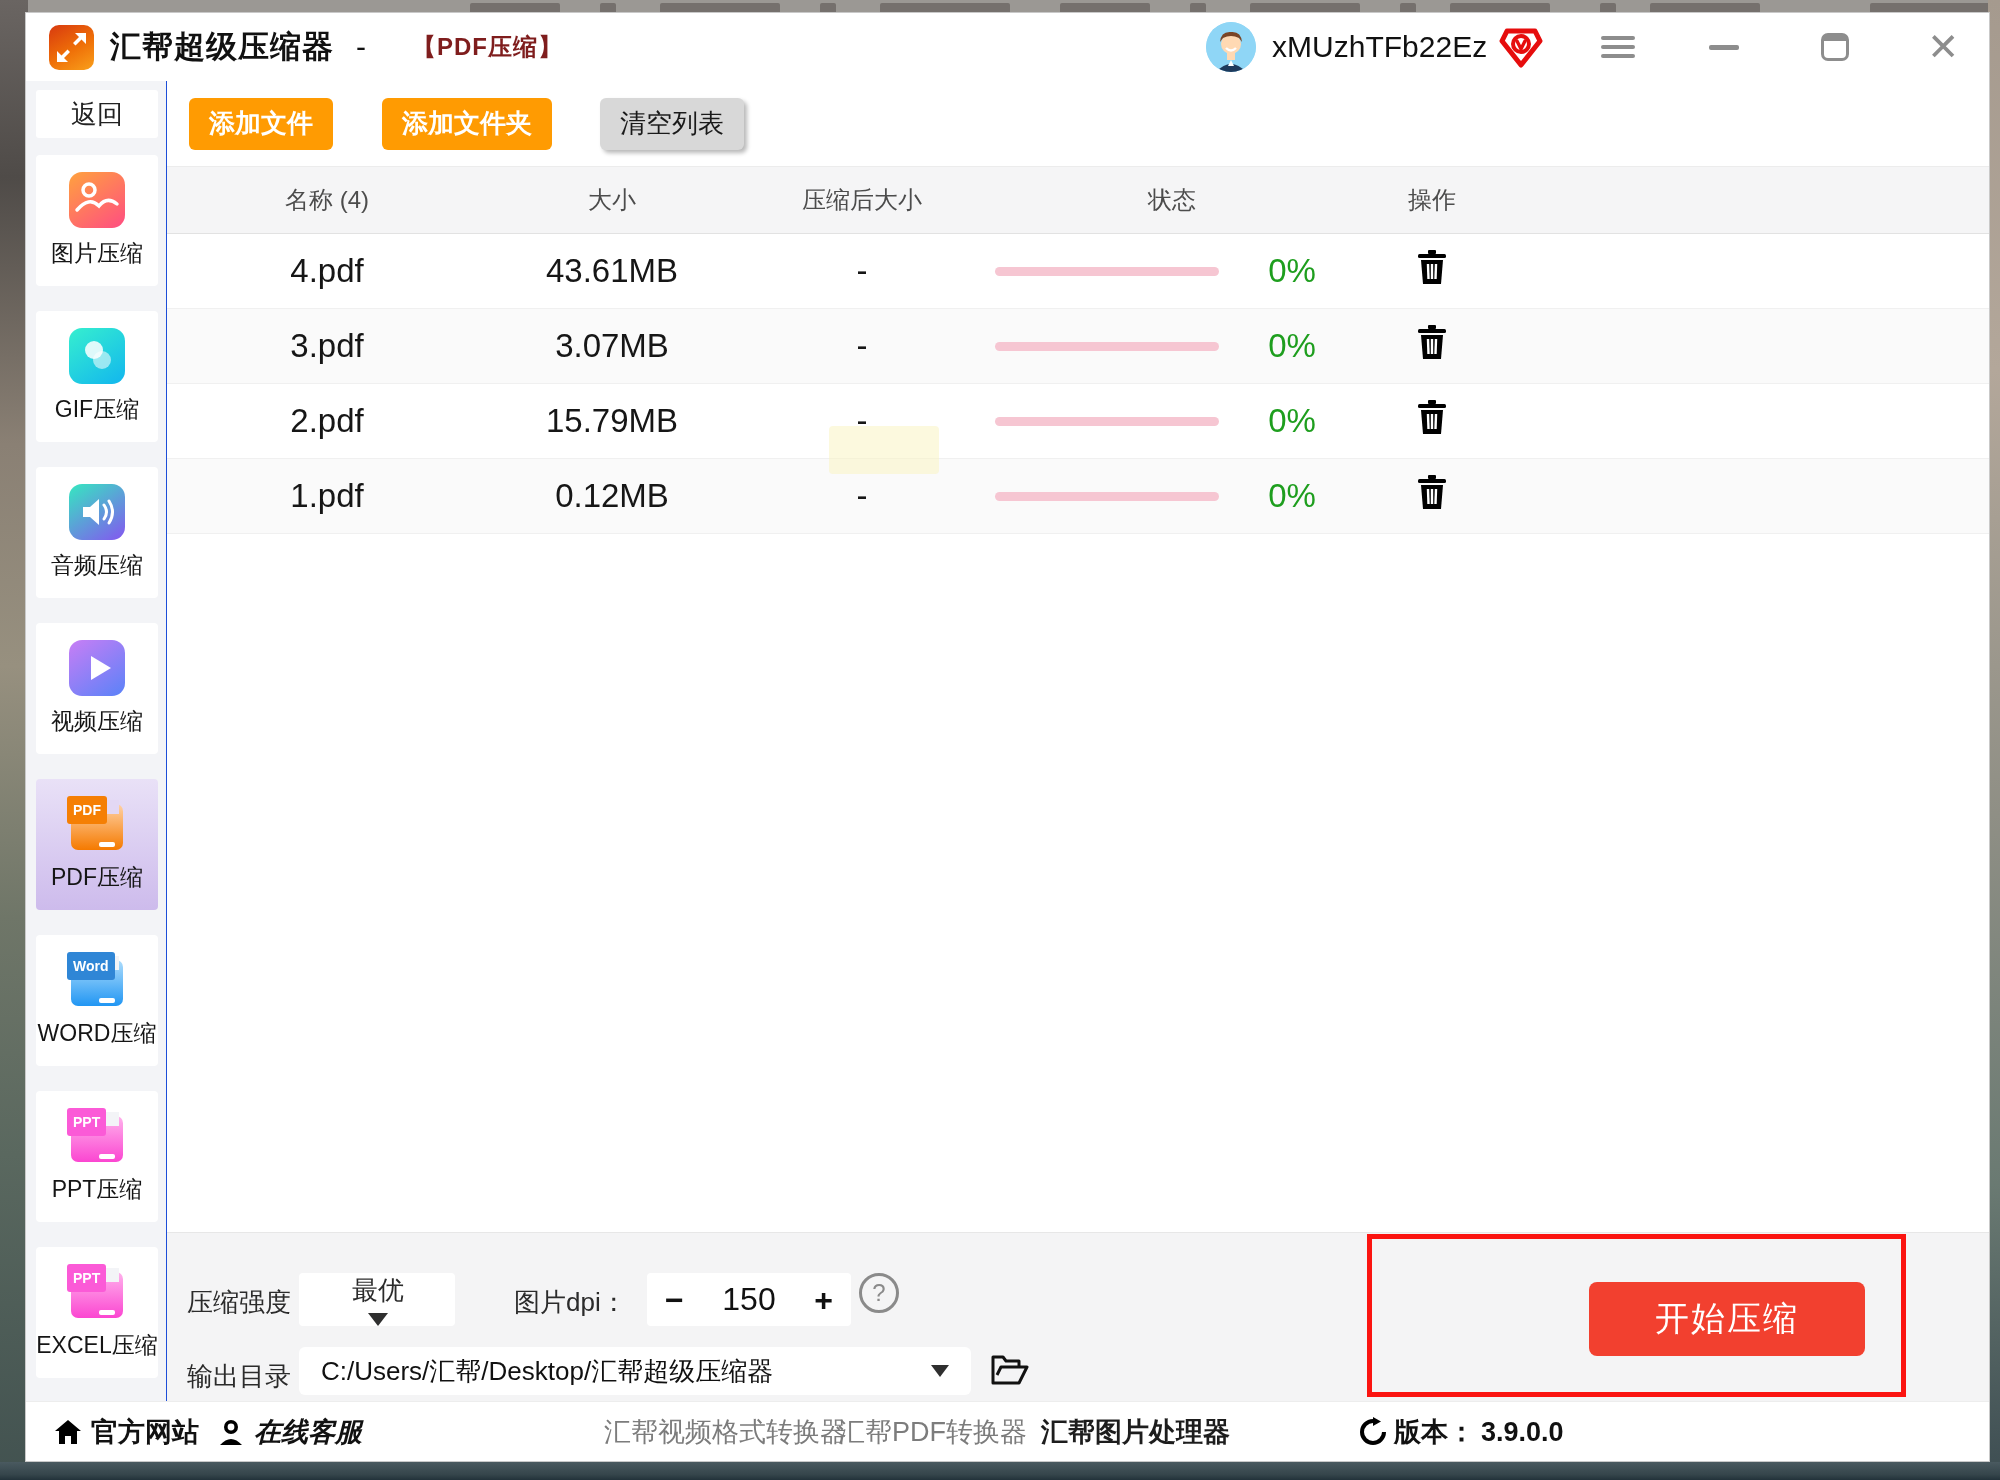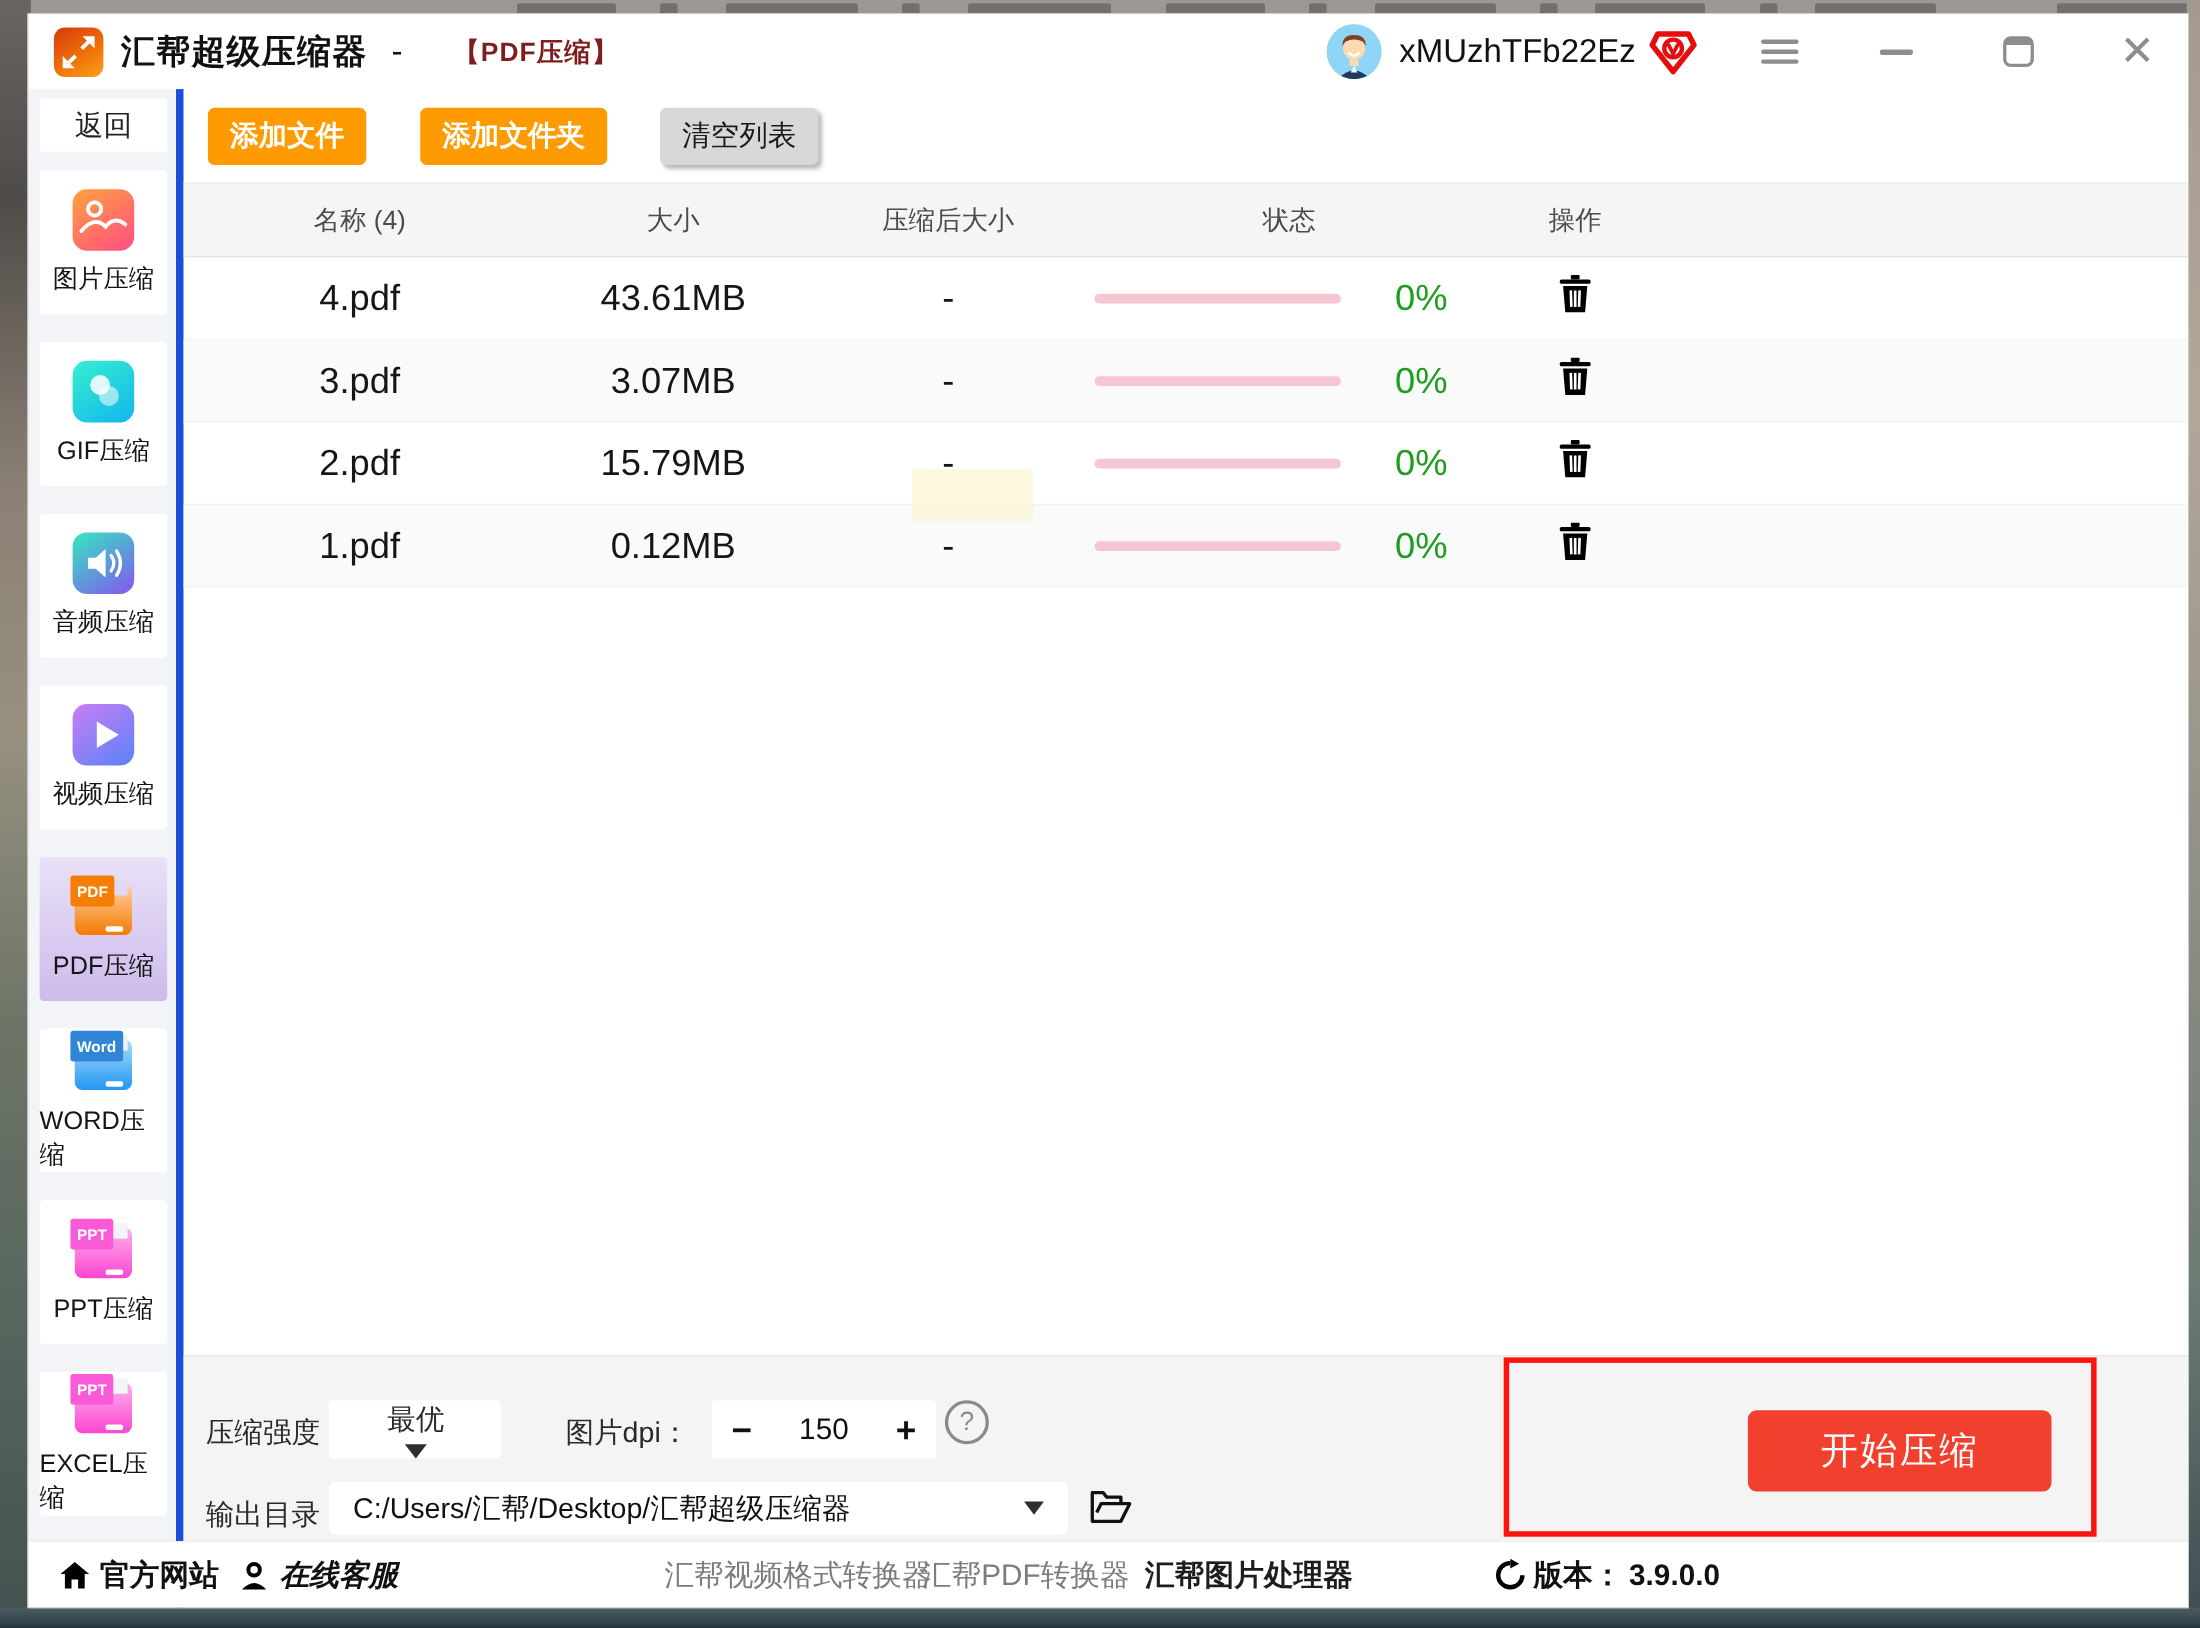--- a/index.html
+++ b/index.html
@@ -31,21 +31,21 @@
   .vip-badge { width:44px; height:44px; margin-right:58px; }
   .win-btn { cursor:default; display:flex; align-items:center; justify-content:center; }
   .icon-hamburger { width:34px; margin-right:74px; }
   .icon-hamburger i { display:block; height:4px; background:#8d8d8d; border-radius:2px; margin:5px 0; }
   .icon-min { width:30px; height:5px; background:#8d8d8d; border-radius:2px; margin-right:82px; }
   .icon-max { width:28px; height:28px; border:3px solid #8d8d8d; border-top-width:8px; border-radius:7px; margin-right:78px; }
   .icon-close { font-size:38px; color:#8d8d8d; line-height:1; font-weight:400; }
 
   
   .body-row { flex:1; display:flex; min-height:0; }
-  .sidebar { flex:0 0 141px; background:#f3f4f7; border-right:7px solid #1d4ed8; padding:9px 8px 0 10px; }
+  .sidebar { flex:0 0 141px; background:#f3f4f7; border-right:1px solid #1d4ed8; padding:9px 8px 0 10px; }
   .back-card { background:#fff; height:48px; border-radius:3px; display:flex; align-items:center; justify-content:center;
     font-size:26px; color:#222; margin-bottom:17px; }
   .side-item { background:#fff; height:131px; border-radius:4px; margin-bottom:25px; display:flex; flex-direction:column;
     align-items:center; justify-content:center; }
   .side-item.selected { background:linear-gradient(#e9e1f7,#cdbbec); }
   .side-item .glyph { width:56px; height:56px; border-radius:13px; position:relative; margin-bottom:10px; }
   .side-item .label { font-size:23px; color:#151515; }
   .glyph svg { position:absolute; inset:0; }
   .folder-glyph { border-radius:0!important; }
   .folder-body { position:absolute; left:2px; top:8px; width:52px; height:46px; border-radius:7px; }
@@ -84,21 +84,21 @@
   
   .panel { flex:0 0 169px; background:#f4f4f5; border-top:1px solid #e7e7e7; position:relative; font-size:26px; color:#2b2b2b; }
   .lbl-strength { position:absolute; left:20px; top:52px; }
   .select-box { position:absolute; left:132px; top:40px; width:156px; height:53px; background:#fff; border-radius:4px;
     display:flex; align-items:center; padding:0 18px 0 20px; justify-content:space-between; cursor:pointer;flex-direction:column; }
   .caret { width:0; height:0; border-left:10px solid transparent; border-right:10px solid transparent; border-top:13px solid #2f2f2f; }
   .lbl-dpi { position:absolute; left:347px; top:52px; }
   .stepper { position:absolute; left:480px; top:40px; width:204px; height:53px; background:#fff; border-radius:4px;
     display:flex; align-items:center; justify-content:space-between; padding:0 18px; }
   .step-btn { font-size:32px; font-weight:700; color:#111; cursor:pointer; line-height:1; }
-  .step-val { font-size:27px; color:#111; }
+  .step-val { font-size:32px; color:#111; }
   .help-circle { position:absolute; left:692px; top:40px; width:40px; height:40px; border:3px solid #8a8a8a; border-radius:50%;
     color:#8a8a8a; font-size:24px; display:flex; align-items:center; justify-content:center; cursor:pointer; }
   .lbl-output { position:absolute; left:20px; top:126px; }
   .path-box { position:absolute; left:132px; top:114px; width:672px; height:48px; background:#fff; border-radius:6px;
     display:flex; align-items:center; padding:0 22px; justify-content:space-between; cursor:pointer; }
   .path-text { font-size:26px; color:#111; white-space:nowrap; }
   .path-box .caret { border-left-width:9px; border-right-width:9px; border-top-width:12px; }
   .folder-open { position:absolute; left:822px; top:116px; width:40px; height:40px; }
   .annotation { position:absolute; left:1200px; top:1px; width:539px; height:163px; border:5px solid #fb1410; pointer-events:none; }
   .start-btn { position:absolute; left:1422px; top:49px; width:276px; height:74px; background:#f2402f; border:none;

